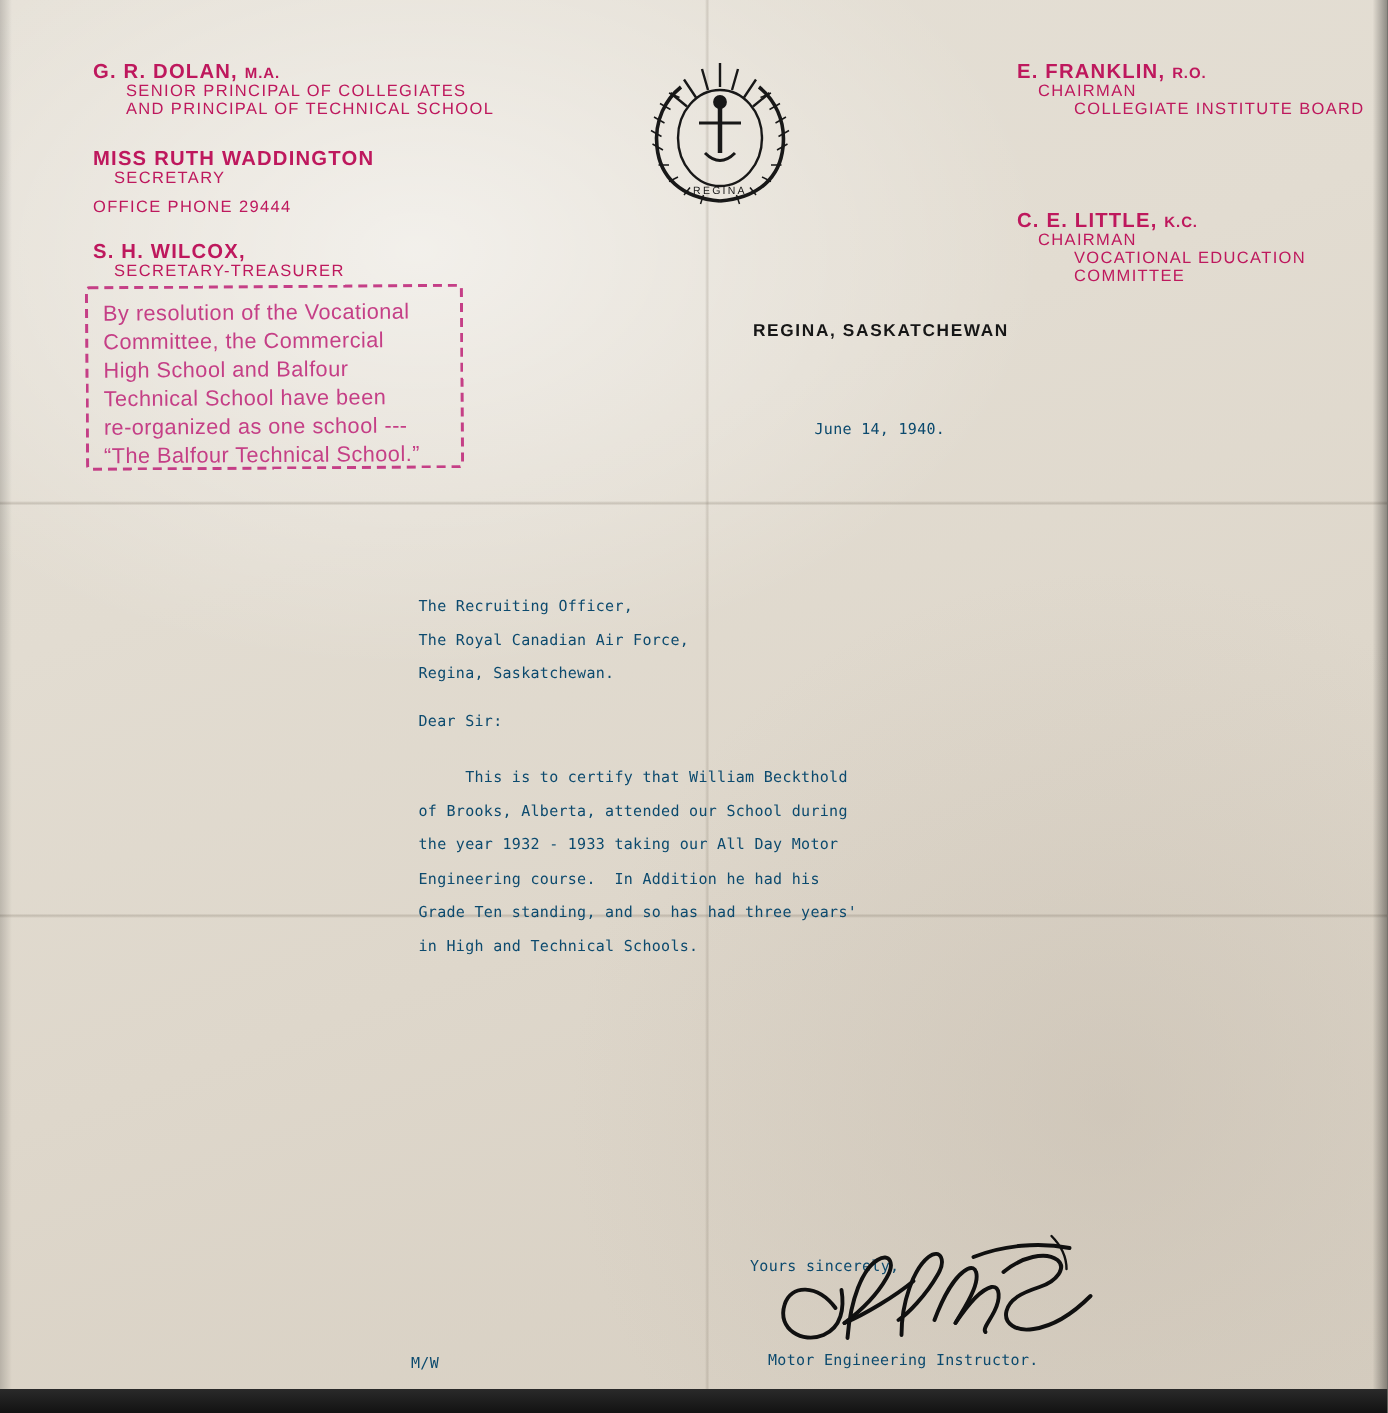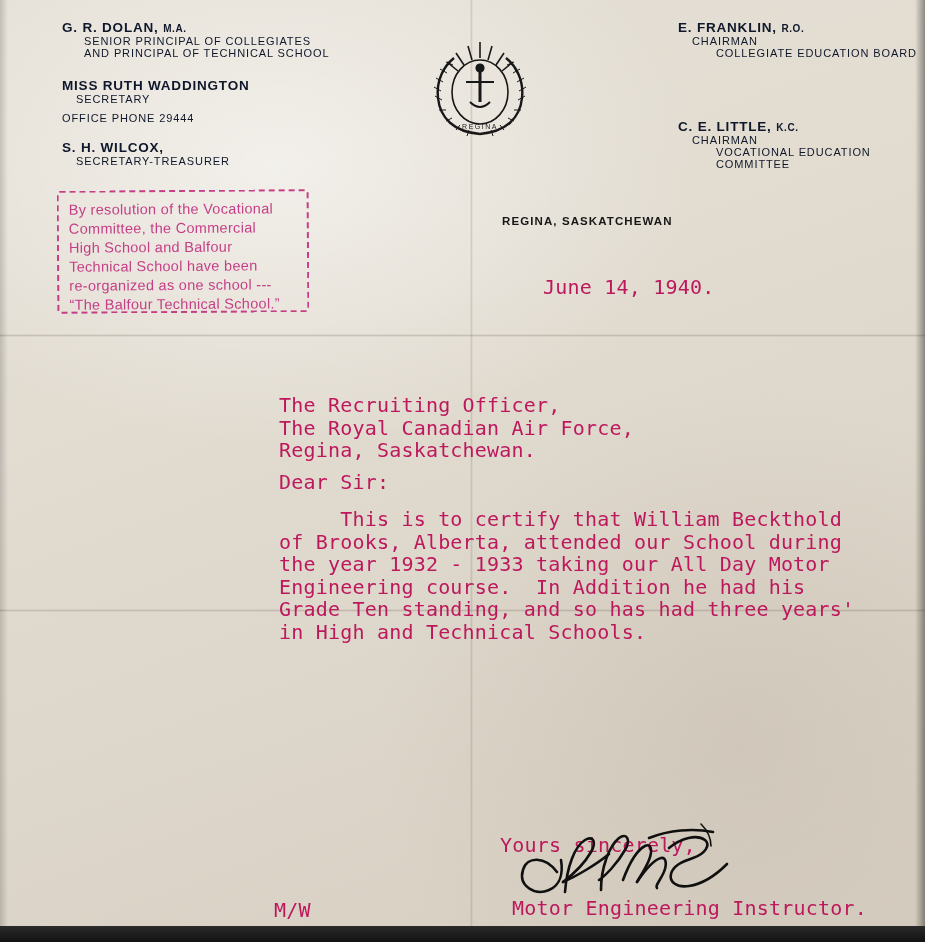--- a/index.html
+++ b/index.html
@@ -52,22 +52,23 @@
     position: absolute;
     left: 0; top: 0;
     width: 8px; height: 926px;
     background: linear-gradient(to right, rgba(0,0,0,0.16), rgba(0,0,0,0));
     pointer-events: none;
   }
 
   
   .lh {
     position: absolute;
-    color: #0f172a;
+    color: #be185d;
     letter-spacing: 0.4px;
+    margin-top: 20px;
   }
   .lh .name {
     font-size: 13.5px;
     font-weight: bold;
     letter-spacing: 0.8px;
   }
   .lh .name .suffix {
     font-size: 10px;
     letter-spacing: 0.6px;
   }
@@ -114,22 +115,22 @@
     letter-spacing: 0.3px;
     opacity: 0.92;
     transform: rotate(-0.4deg);
   }
   #stamp .line { white-space: nowrap; }
 
   
   .typed {
     position: absolute;
     font-family: "DejaVu Sans Mono", monospace;
-    color: #be185d;
-    font-size: 20px;
+    color: #0c4a6e;
+    font-size: 10px;
     line-height: 22.6px;
     letter-spacing: 0.2px;
     white-space: pre;
   }
   #school-block {
     position: absolute;
     left: 480px;
     top: 211px;
     color: #161616;
     font-size: 11.5px;
@@ -185,21 +186,21 @@
       <div class="sub indent">SECRETARY-TREASURER</div>
     </div>
   </div>
 
   <div id="lh-right" class="lh">
     <div class="name">
       <span>E. FRANKLIN,</span>
       <span class="suffix">R.O.</span>
     </div>
     <div class="sub c">CHAIRMAN</div>
-    <div class="sub c2">COLLEGIATE EDUCATION BOARD</div>
+    <div class="sub c2">COLLEGIATE INSTITUTE BOARD</div>
 
     <div class="blk2">
       <div class="name">
         <span>C. E. LITTLE,</span>
         <span class="suffix">K.C.</span>
       </div>
       <div class="sub c">CHAIRMAN</div>
       <div class="sub c2">VOCATIONAL EDUCATION COMMITTEE</div>
     </div>
   </div>

